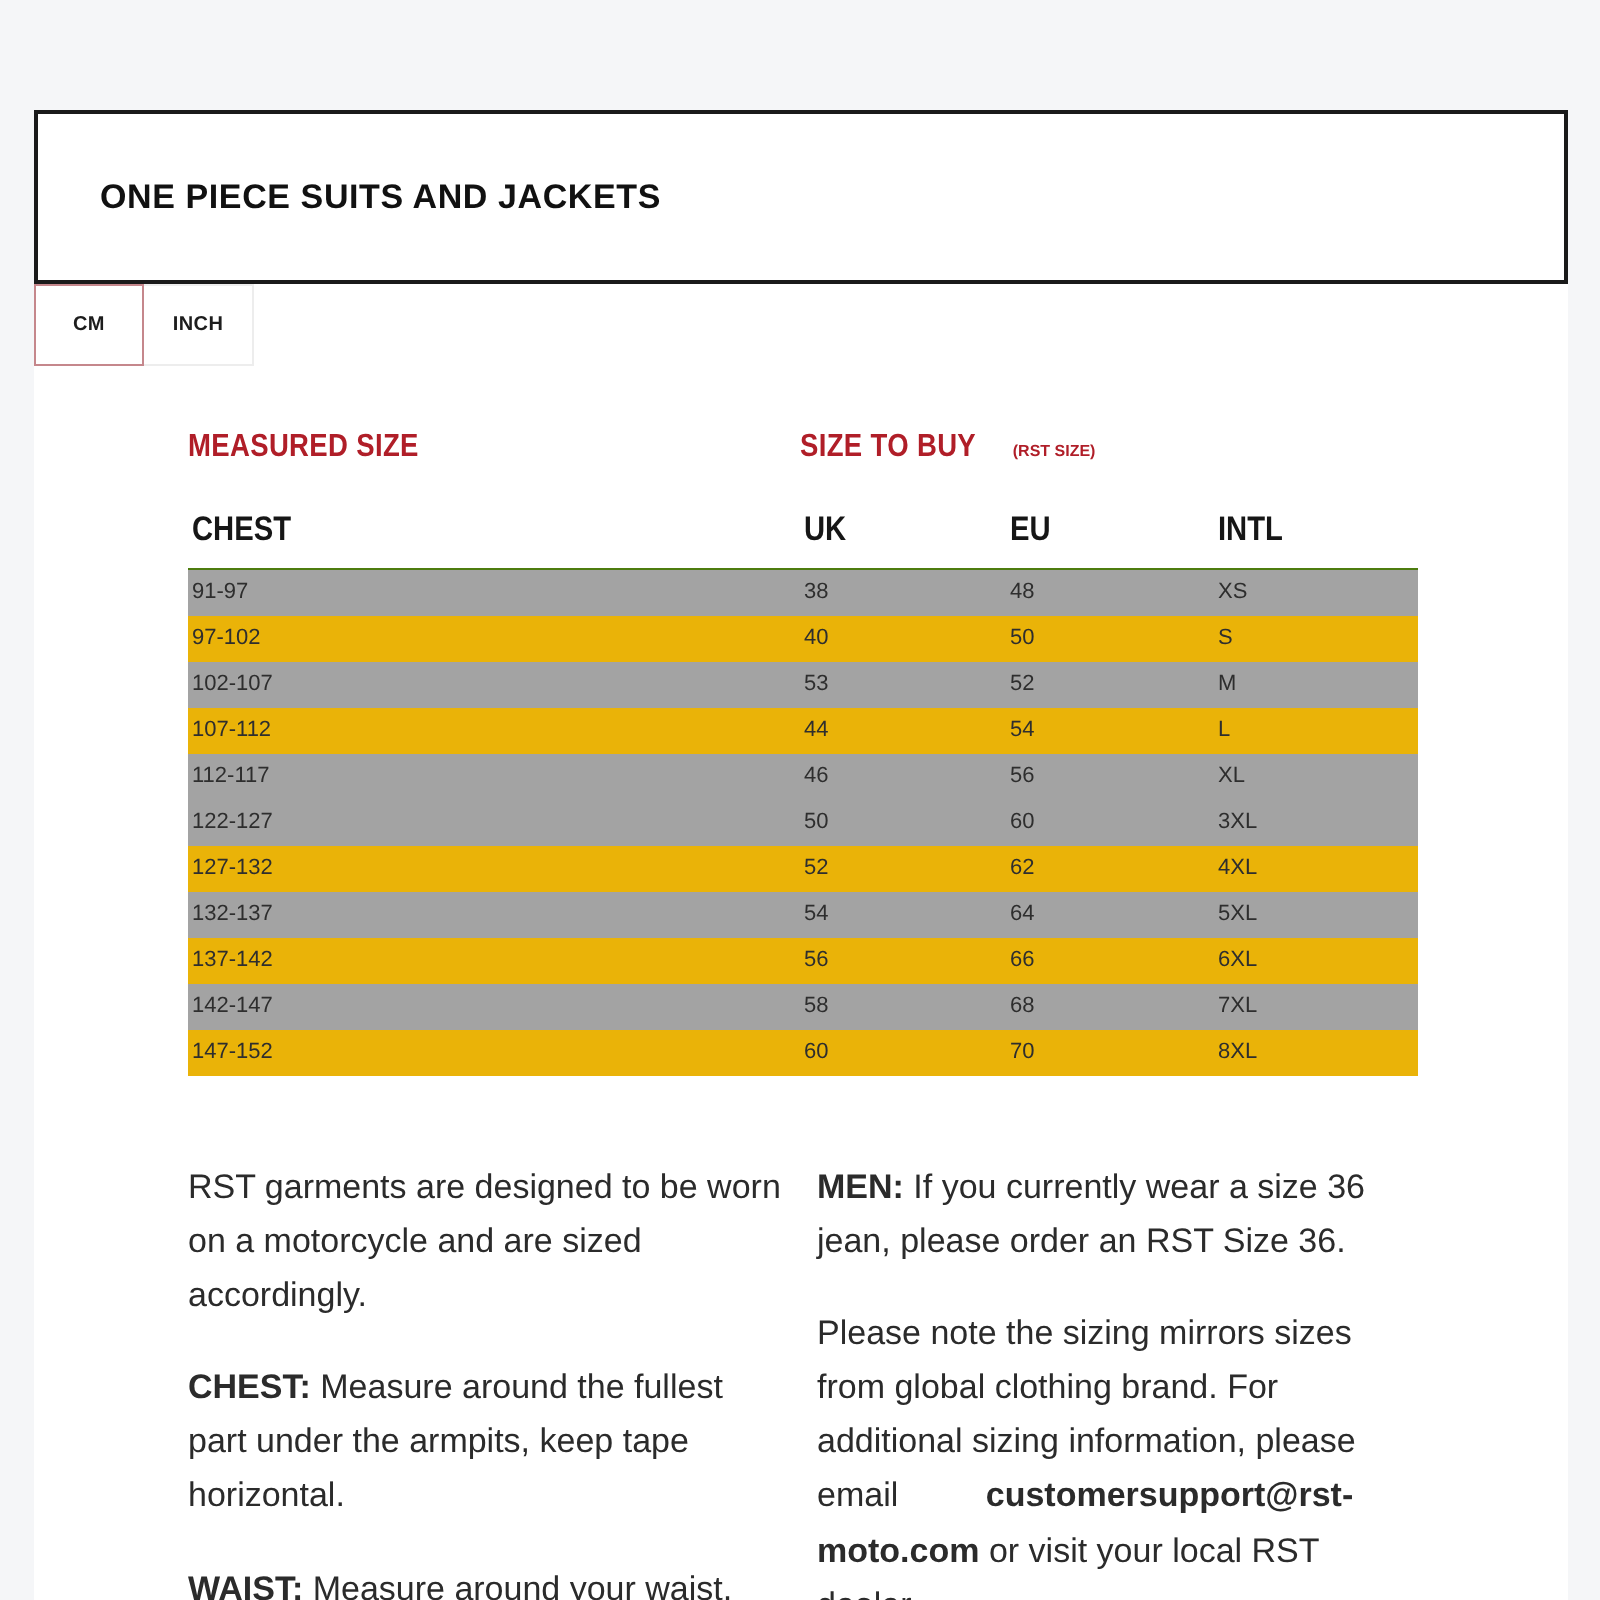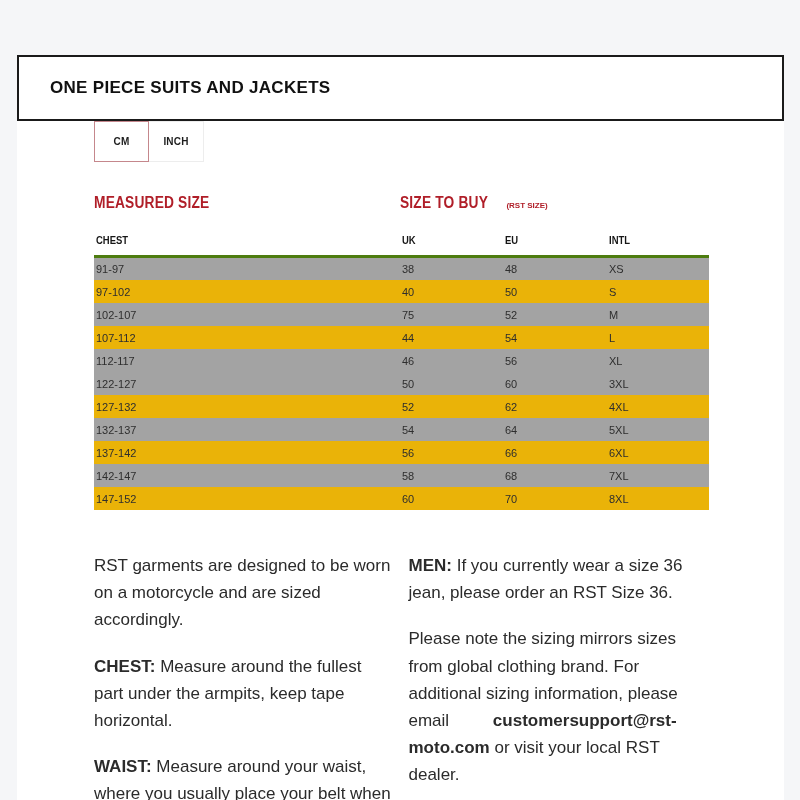--- a/index.html
+++ b/index.html
@@ -11,36 +11,35 @@
     overflow: hidden;
   }
   .page-card {
     margin: 55px 16px 0 17px;
     background: #ffffff;
     min-height: 745px;
   }
   
   .header-box {
     border: 2px solid #1a1a1a;
-    height: 66px;
+    height: 87px;
     display: flex;
     align-items: center;
     padding-left: 31px;
     background: #ffffff;
   }
   .header-box h1 {
     font-size: 17px;
     font-weight: bold;
     letter-spacing: 0.3px;
     color: #111;
   }
   
   .tabs {
     display: flex;
-    margin-left: 77px;
   }
   .tab {
     width: 55px;
     height: 41px;
     display: flex;
     align-items: center;
     justify-content: center;
     font-size: 10px;
     font-weight: bold;
     background: #fff;
@@ -81,24 +80,24 @@
     width: 615px;
     border-collapse: collapse;
     table-layout: fixed;
   }
   table.size-table col.c1 { width: 306px; }
   table.size-table col.c2 { width: 103px; }
   table.size-table col.c3 { width: 104px; }
   table.size-table col.c4 { width: 102px; }
   table.size-table th {
     text-align: left;
-    font-size: 11px;
+    font-size: 17px;
     font-weight: bold;
     padding: 6px 0 9px 2px;
-    border-bottom: 3px solid #4d7c0f;
+    border-bottom: 1px solid #4d7c0f;
     color: #161616;
   }
   table.size-table td {
     font-size: 11px;
     color: #2e2e2e;
     padding: 5px 0 5px 2px;
     height: 23px;
   }
   table.size-table tr.odd { background: #a3a3a3; }
   table.size-table tr.even { background: #eab308; }
@@ -176,21 +175,21 @@
             <td>XS</td>
           </tr>
           <tr class="even">
             <td>97-102</td>
             <td>40</td>
             <td>50</td>
             <td>S</td>
           </tr>
           <tr class="odd">
             <td>102-107</td>
-            <td>75</td>
+            <td>53</td>
             <td>52</td>
             <td>M</td>
           </tr>
           <tr class="even">
             <td>107-112</td>
             <td>44</td>
             <td>54</td>
             <td>L</td>
           </tr>
           <tr class="odd">

